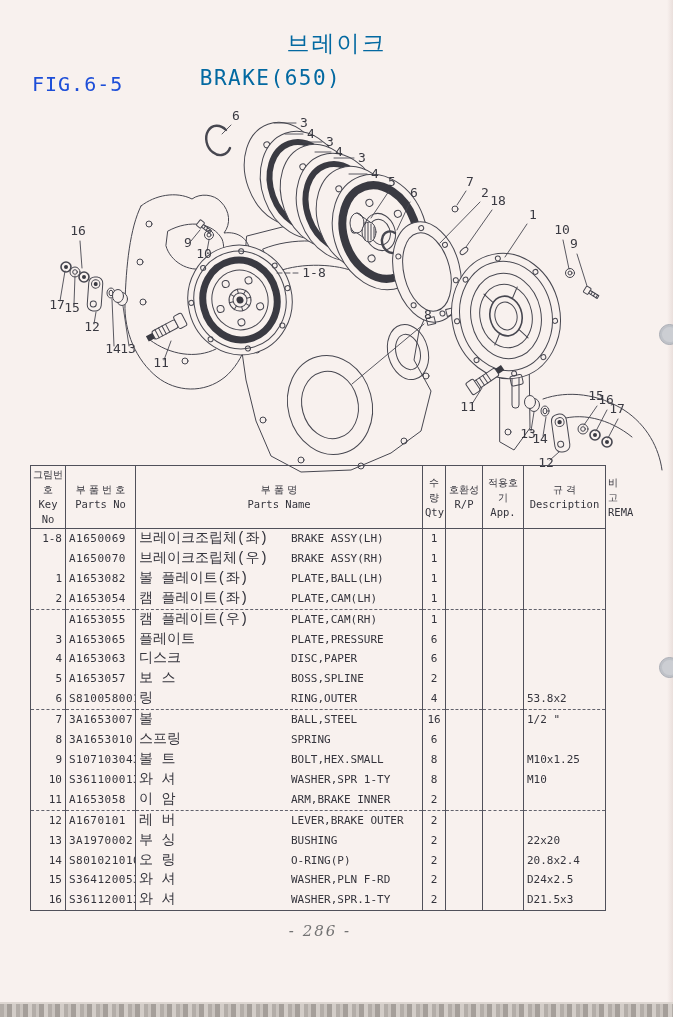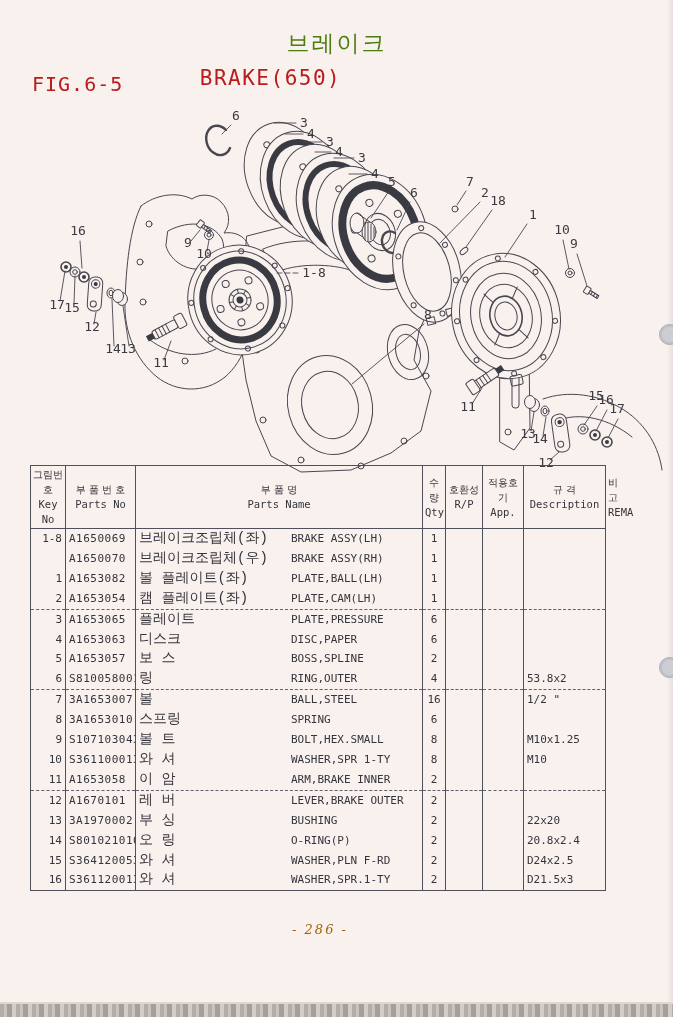--- a/index.html
+++ b/index.html
@@ -3,25 +3,25 @@
 <meta charset="utf-8">
 <style>
   html,body{margin:0;padding:0;background:#8a8a8a;}
   .page{
     position:relative; width:673px; height:1017px; overflow:hidden;
     background:#f8f1ee; color:#34343c;
     font-family:"DejaVu Sans Mono","Liberation Mono",monospace;
   }
   
   .title-kr{position:absolute;top:28px;left:0;width:673px;text-align:center;
-    font-size:23px;letter-spacing:2px;color:#4d7c0f;
+    font-size:23px;letter-spacing:2px;color:#0369a1;
     font-family:"DejaVu Sans","Liberation Sans",sans-serif;}
   .title-en{position:absolute;top:66px;left:0;width:541px;text-align:center;
-    font-size:21px;letter-spacing:1.5px;color:#b91c1c;}
-  .fig-label{position:absolute;top:72px;left:32px;font-size:20px;letter-spacing:1px;color:#b91c1c;}
+    font-size:21px;letter-spacing:1.5px;color:#0369a1;}
+  .fig-label{position:absolute;top:72px;left:32px;font-size:20px;letter-spacing:1px;color:#1d4ed8;}
   
   .diagram{position:absolute;top:0;left:0;}
   .art{stroke:#474750;fill:none;stroke-width:1;stroke-linecap:round;stroke-linejoin:round;}
   .fillbg{fill:#f8f1ee;}
   .dkring{stroke:#3a3a42;stroke-width:6;}
   .dkring7{stroke:#3a3a42;stroke-width:7;}
   .dkring8{stroke:#3a3a42;stroke-width:8;}
   .dkfill{fill:#3a3a42;stroke:none;}
   .semith{stroke-width:1.6;}
   .thick{stroke-width:2.4;}
@@ -41,21 +41,21 @@
   .c-key{text-align:right;padding-right:7px;}
   .c-partsno{padding-left:4px;letter-spacing:.5px;}
   .c-name .nk{display:inline-block;width:124px;font-size:14px;
     font-family:Liberation Mono, monospace;}
   .c-name .ne{font-size:11px;margin-left:28px;}
   .c-qty{text-align:center;padding:0;}
   .c-desc{padding-left:4px;}
   
   .page-number{position:absolute;top:922px;left:0;width:640px;text-align:center;
     font-family:"DejaVu Serif","Liberation Serif",serif;font-style:italic;
-    font-size:13px;letter-spacing:2px;color:#a16207;}
+    font-size:15px;letter-spacing:2px;color:#737373;}
   .binder-hole{position:absolute;right:-7px;width:19px;height:19px;border-radius:50%;
     background:#ccced3;border:1px solid #a9acb4;box-shadow:inset 0 0 0 2px #bfc2c8;}
   .hole-1{top:324px;} .hole-2{top:657px;}
   .right-edge{position:absolute;right:0;top:0;width:6px;height:100%;
     background:linear-gradient(90deg,rgba(0,0,0,0),#eadfdc);}
   .scan-edge{position:absolute;left:0;bottom:0;width:100%;height:13px;
     background:repeating-linear-gradient(90deg,#b3ada8 0 4px,#c9c3be 4px 7px,#a59f9a 7px 12px,#d3cdc8 12px 16px);
     box-shadow:0 -2px 0 #ddd6d1;}
 </style>
 </head>
@@ -459,20 +459,30 @@
           <td class="c-key">2</td>
           <td class="c-partsno">A1653054</td>
           <td class="c-name"><span class="nk">캠 플레이트(좌)</span><span class="ne">PLATE,CAM(LH)</span></td>
           <td class="c-qty">1</td>
           <td class="c-rp"></td>
           <td class="c-app"></td>
           <td class="c-desc"></td>
           <td class="c-rema"></td>
         </tr>
         <tr>
+          <td class="c-key"></td>
+          <td class="c-partsno">A1653055</td>
+          <td class="c-name"><span class="nk">캠 플레이트(우)</span><span class="ne">PLATE,CAM(RH)</span></td>
+          <td class="c-qty">1</td>
+          <td class="c-rp"></td>
+          <td class="c-app"></td>
+          <td class="c-desc"></td>
+          <td class="c-rema"></td>
+        </tr>
+        <tr>
           <td class="c-key">3</td>
           <td class="c-partsno">A1653065</td>
           <td class="c-name"><span class="nk">플레이트</span><span class="ne">PLATE,PRESSURE</span></td>
           <td class="c-qty">6</td>
           <td class="c-rp"></td>
           <td class="c-app"></td>
           <td class="c-desc"></td>
           <td class="c-rema"></td>
         </tr>
         <tr>

